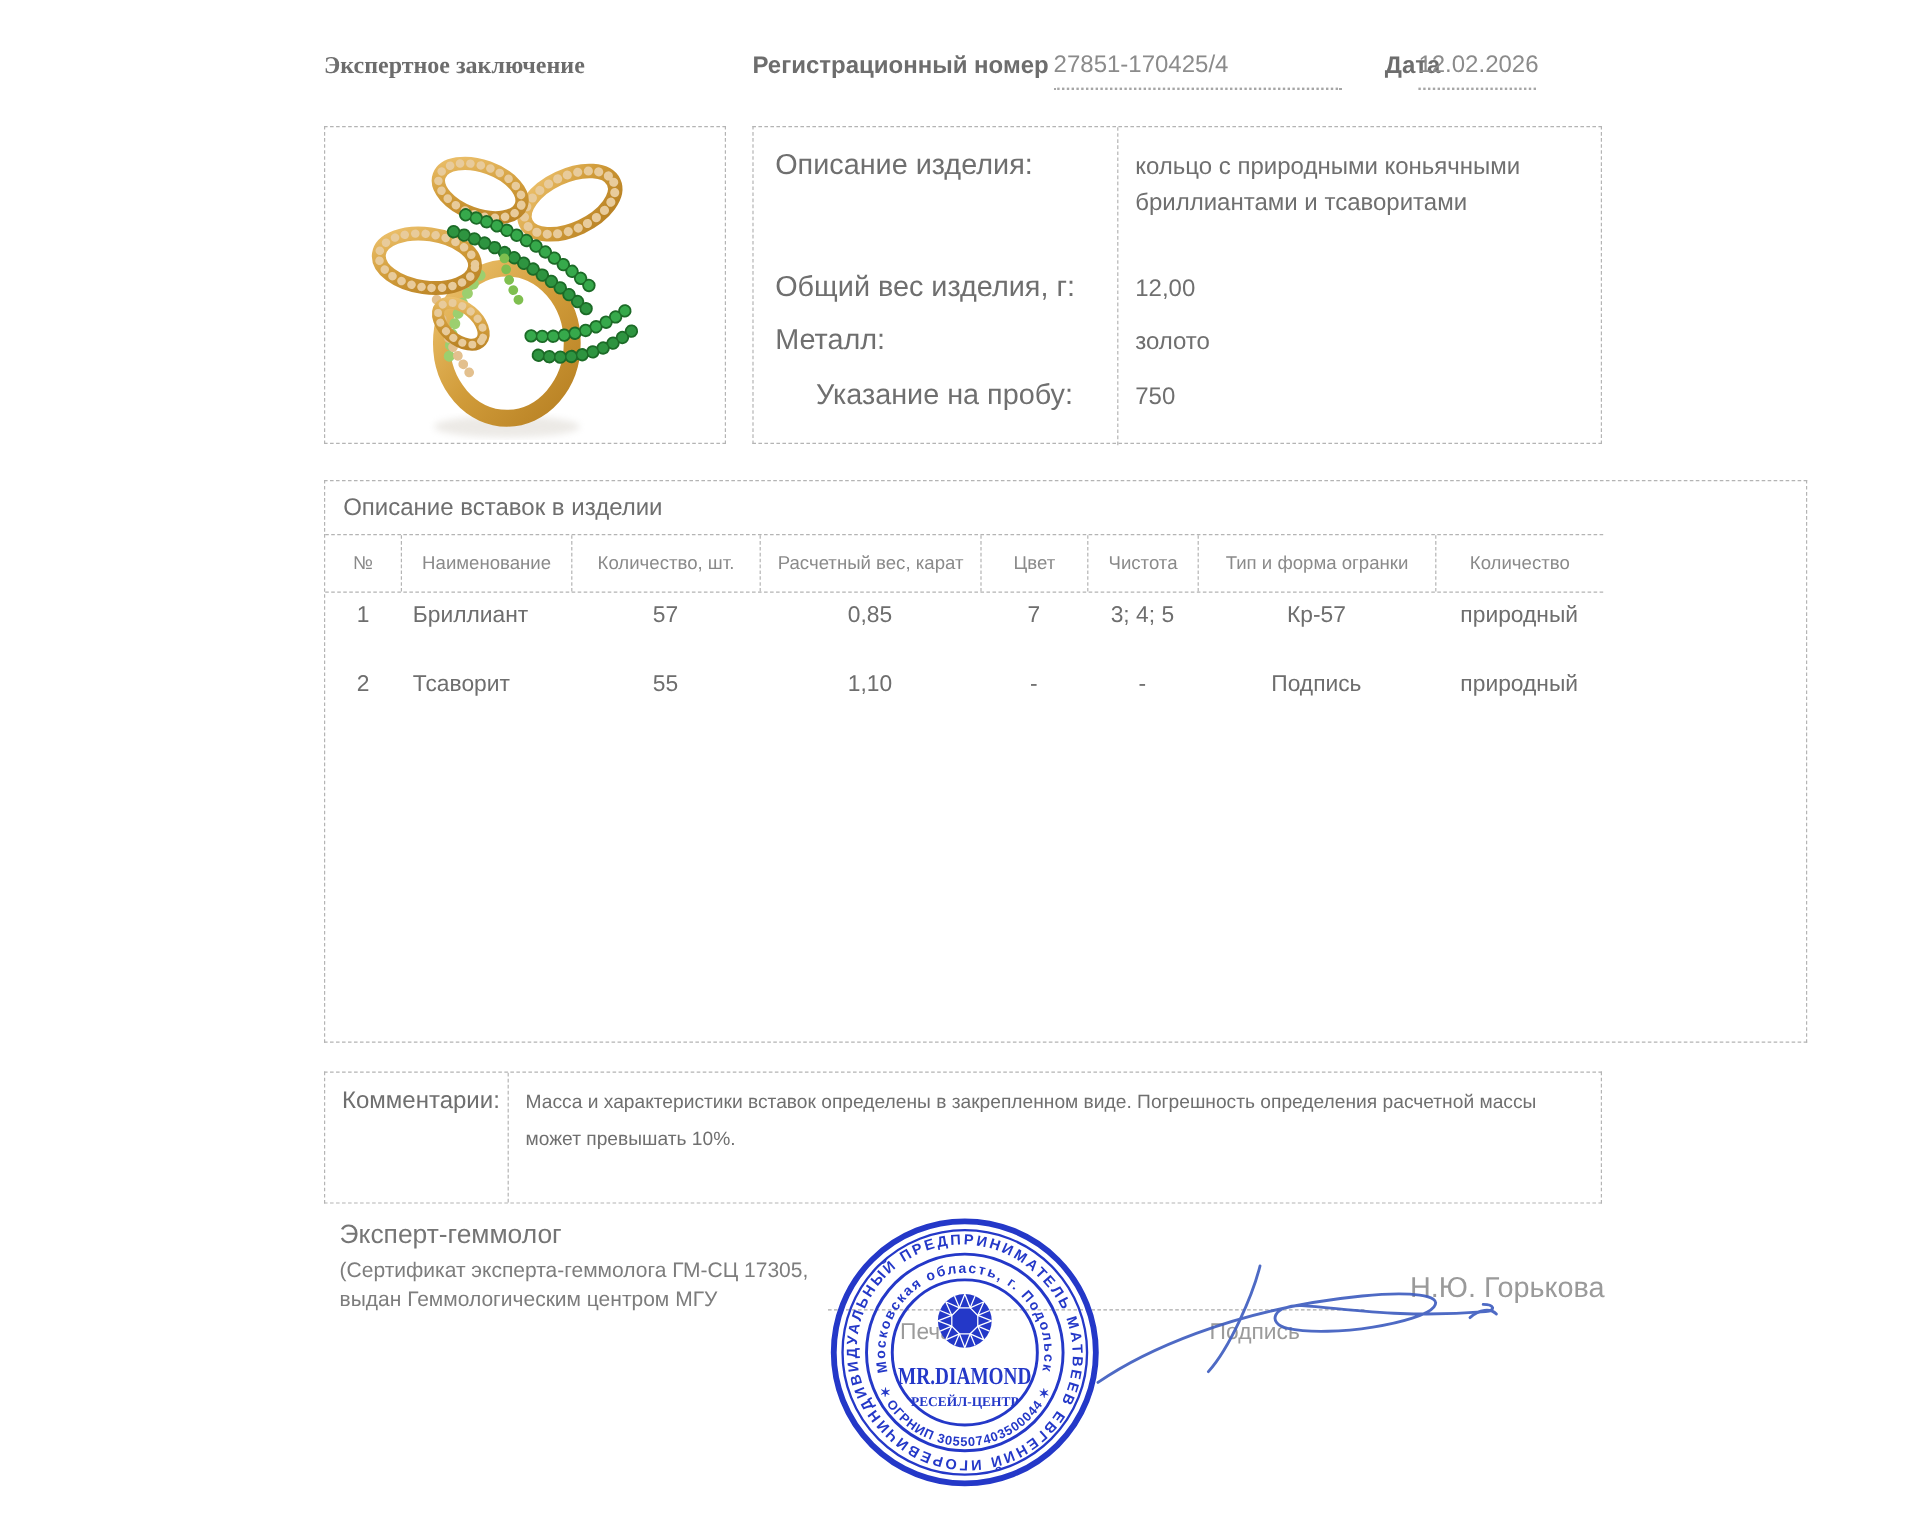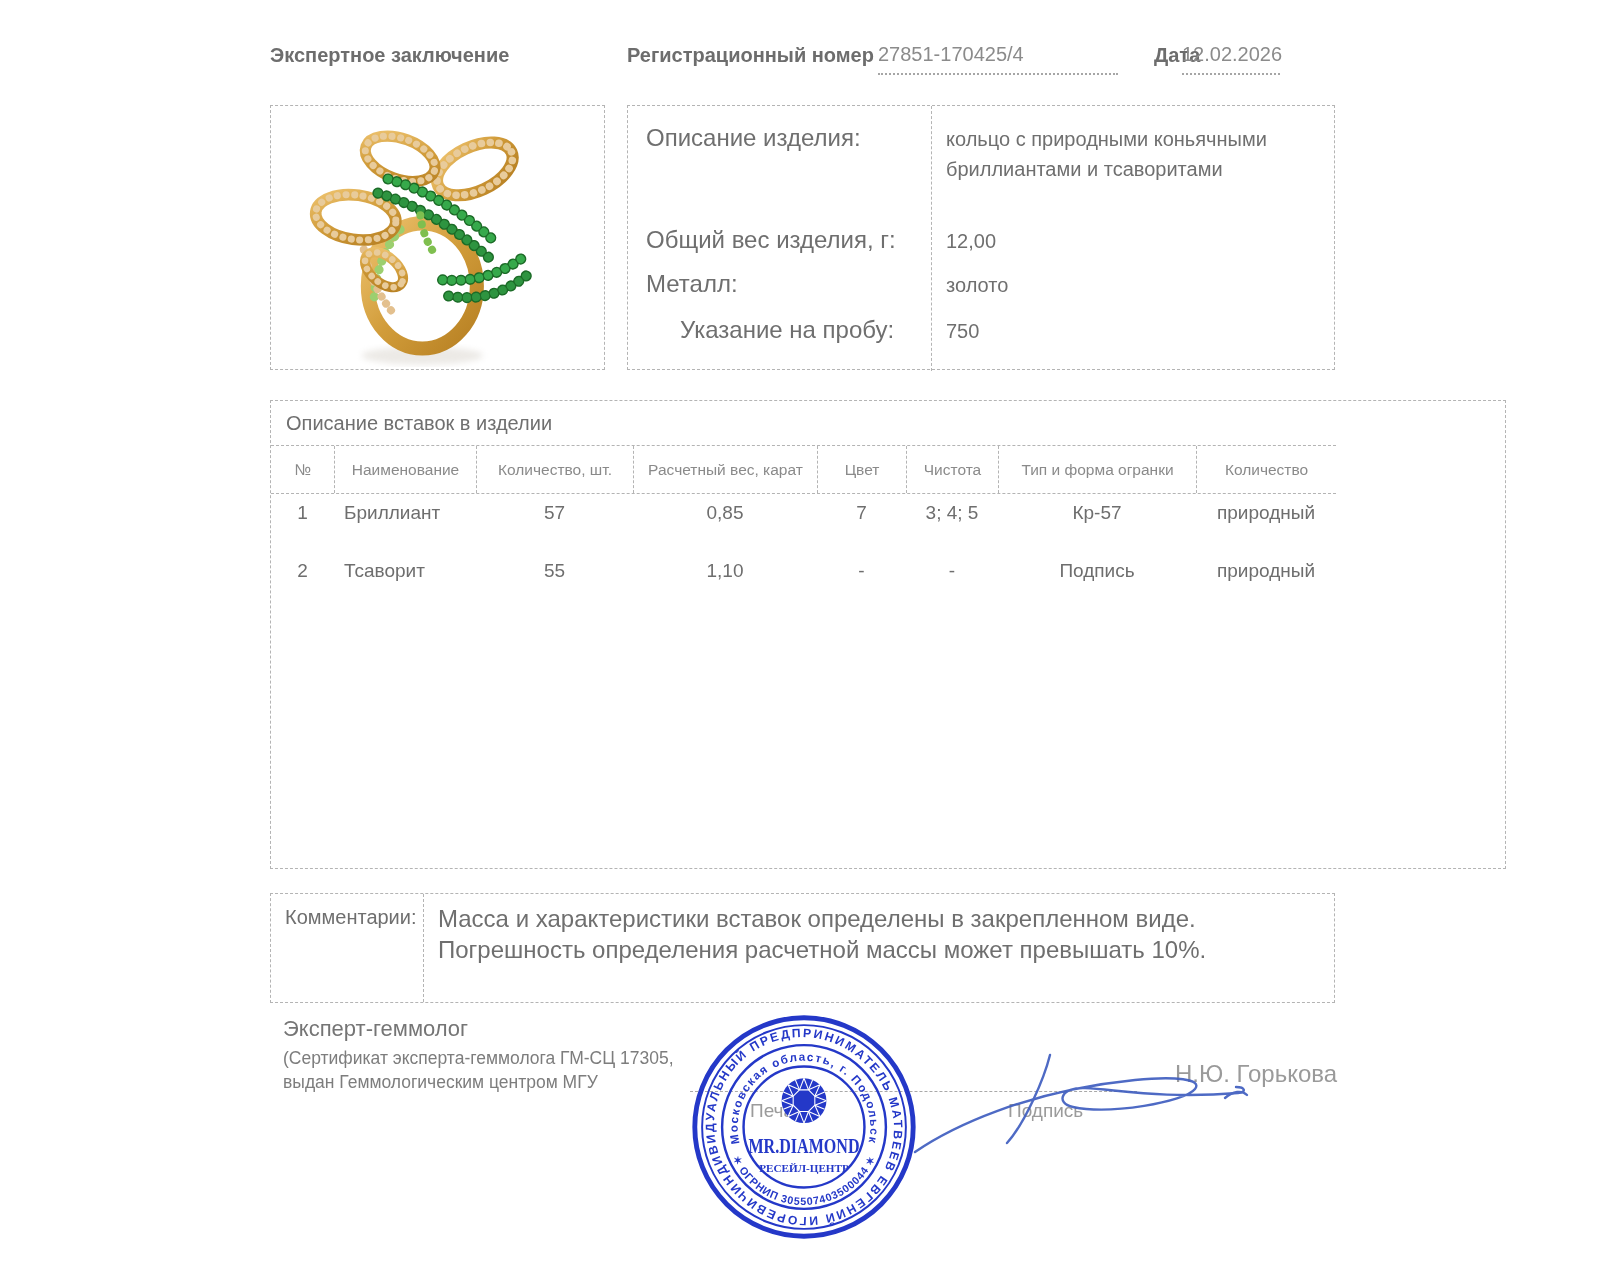--- a/index.html
+++ b/index.html
@@ -18,35 +18,35 @@
                 height:47px;align-items:center;}
   .tbl-hcell{font-size:15.5px;color:#8a8a8a;text-align:center;height:47px;line-height:47px;
              box-sizing:border-box;overflow:hidden;white-space:nowrap;}
   .tbl-hcell + .tbl-hcell{border-left:1px dashed #b4b4b4;}
   .tbl-row{display:flex;height:30px;align-items:center;}
   .tbl-cell{font-size:19px;color:#6e6e6e;text-align:center;box-sizing:border-box;white-space:nowrap;}
   .tbl-cell.left{text-align:left;padding-left:10px;}
   .c0{width:63px;}.c1{width:142px;}.c2{width:157px;}.c3{width:184px;}
   .c4{width:89px;}.c5{width:92px;}.c6{width:198px;}.c7{width:140px;}
   .comment-label{font-size:20px;color:#6f6f6f;}
-  .comment-text{font-size:24px;color:#6f6f6f;line-height:31px;}
+  .comment-text{font-size:16px;color:#6f6f6f;line-height:31px;}
   .expert-role{font-size:22px;color:#757575;}
   .expert-cert{font-size:17.5px;color:#7d7d7d;line-height:24px;}
   .sig-line{border-top:1px dashed #a9a9a9;height:0;z-index:1;}
   .sig-caption{font-size:19px;color:#9b9b9b;z-index:1;}
   .expert-name{font-size:24px;color:#9a9a9a;z-index:2;}
   .stamp-wrap{z-index:2;}
   .signature-wrap{z-index:3;}
 </style>
 </head>
 <body>
 
 <div class="page">
 
-  <div class="abs lbl-bold" style="left:270px;top:44px;">Экспертное заключение</div>
+  <div class="abs lbl-bold" style="left:270px;top:44px;font-family:Liberation Serif, serif;">Экспертное заключение</div>
   <div class="abs lbl-bold" style="left:627px;top:44px;">Регистрационный номер</div>
   <div class="abs" style="left:878px;top:43px;">
     <span class="val-underline" style="width:240px;">27851-170425/4</span>
   </div>
   <div class="abs lbl-bold" style="left:1154px;top:44px;">Дата</div>
   <div class="abs" style="left:1182px;top:43px;">
     <span class="val-underline" style="width:98px;">12.02.2026</span>
   </div>
 
   <div class="abs dashed-box" style="left:270px;top:105px;width:335px;height:265px;">

